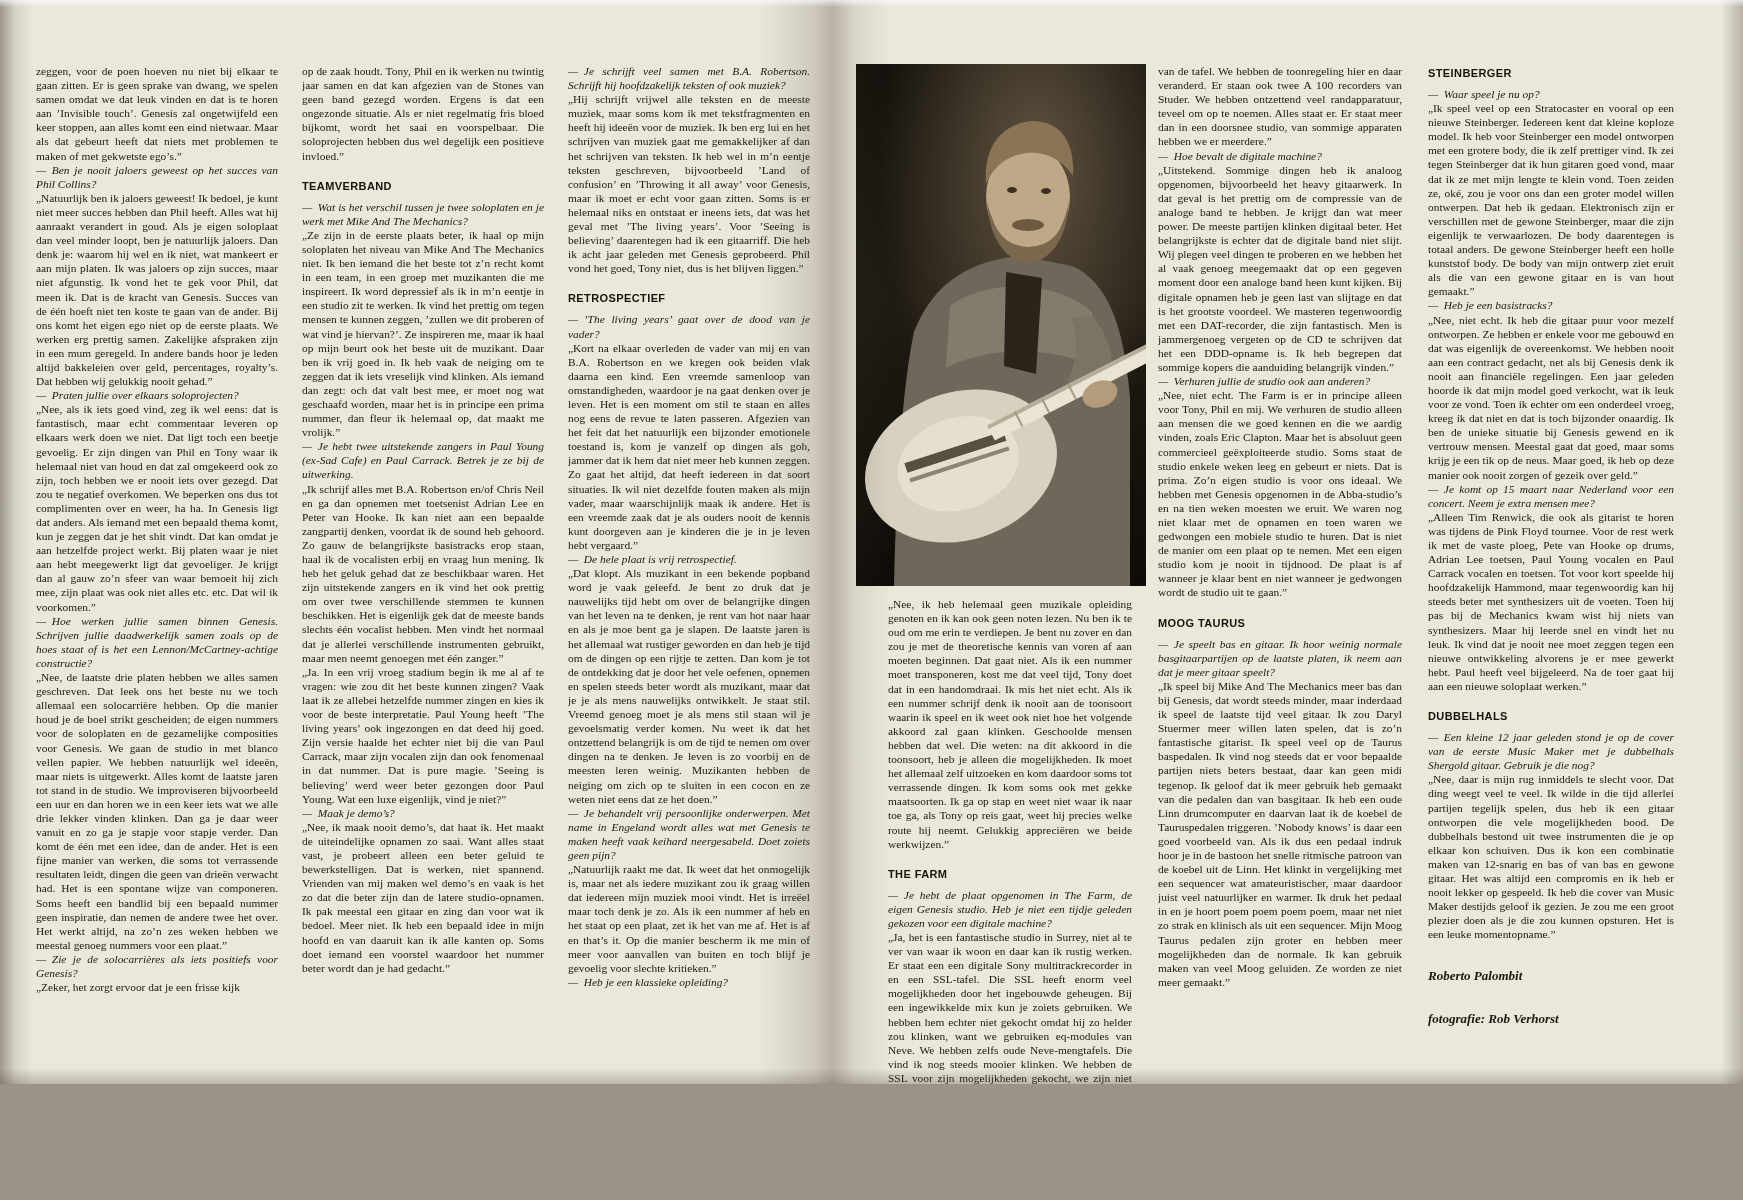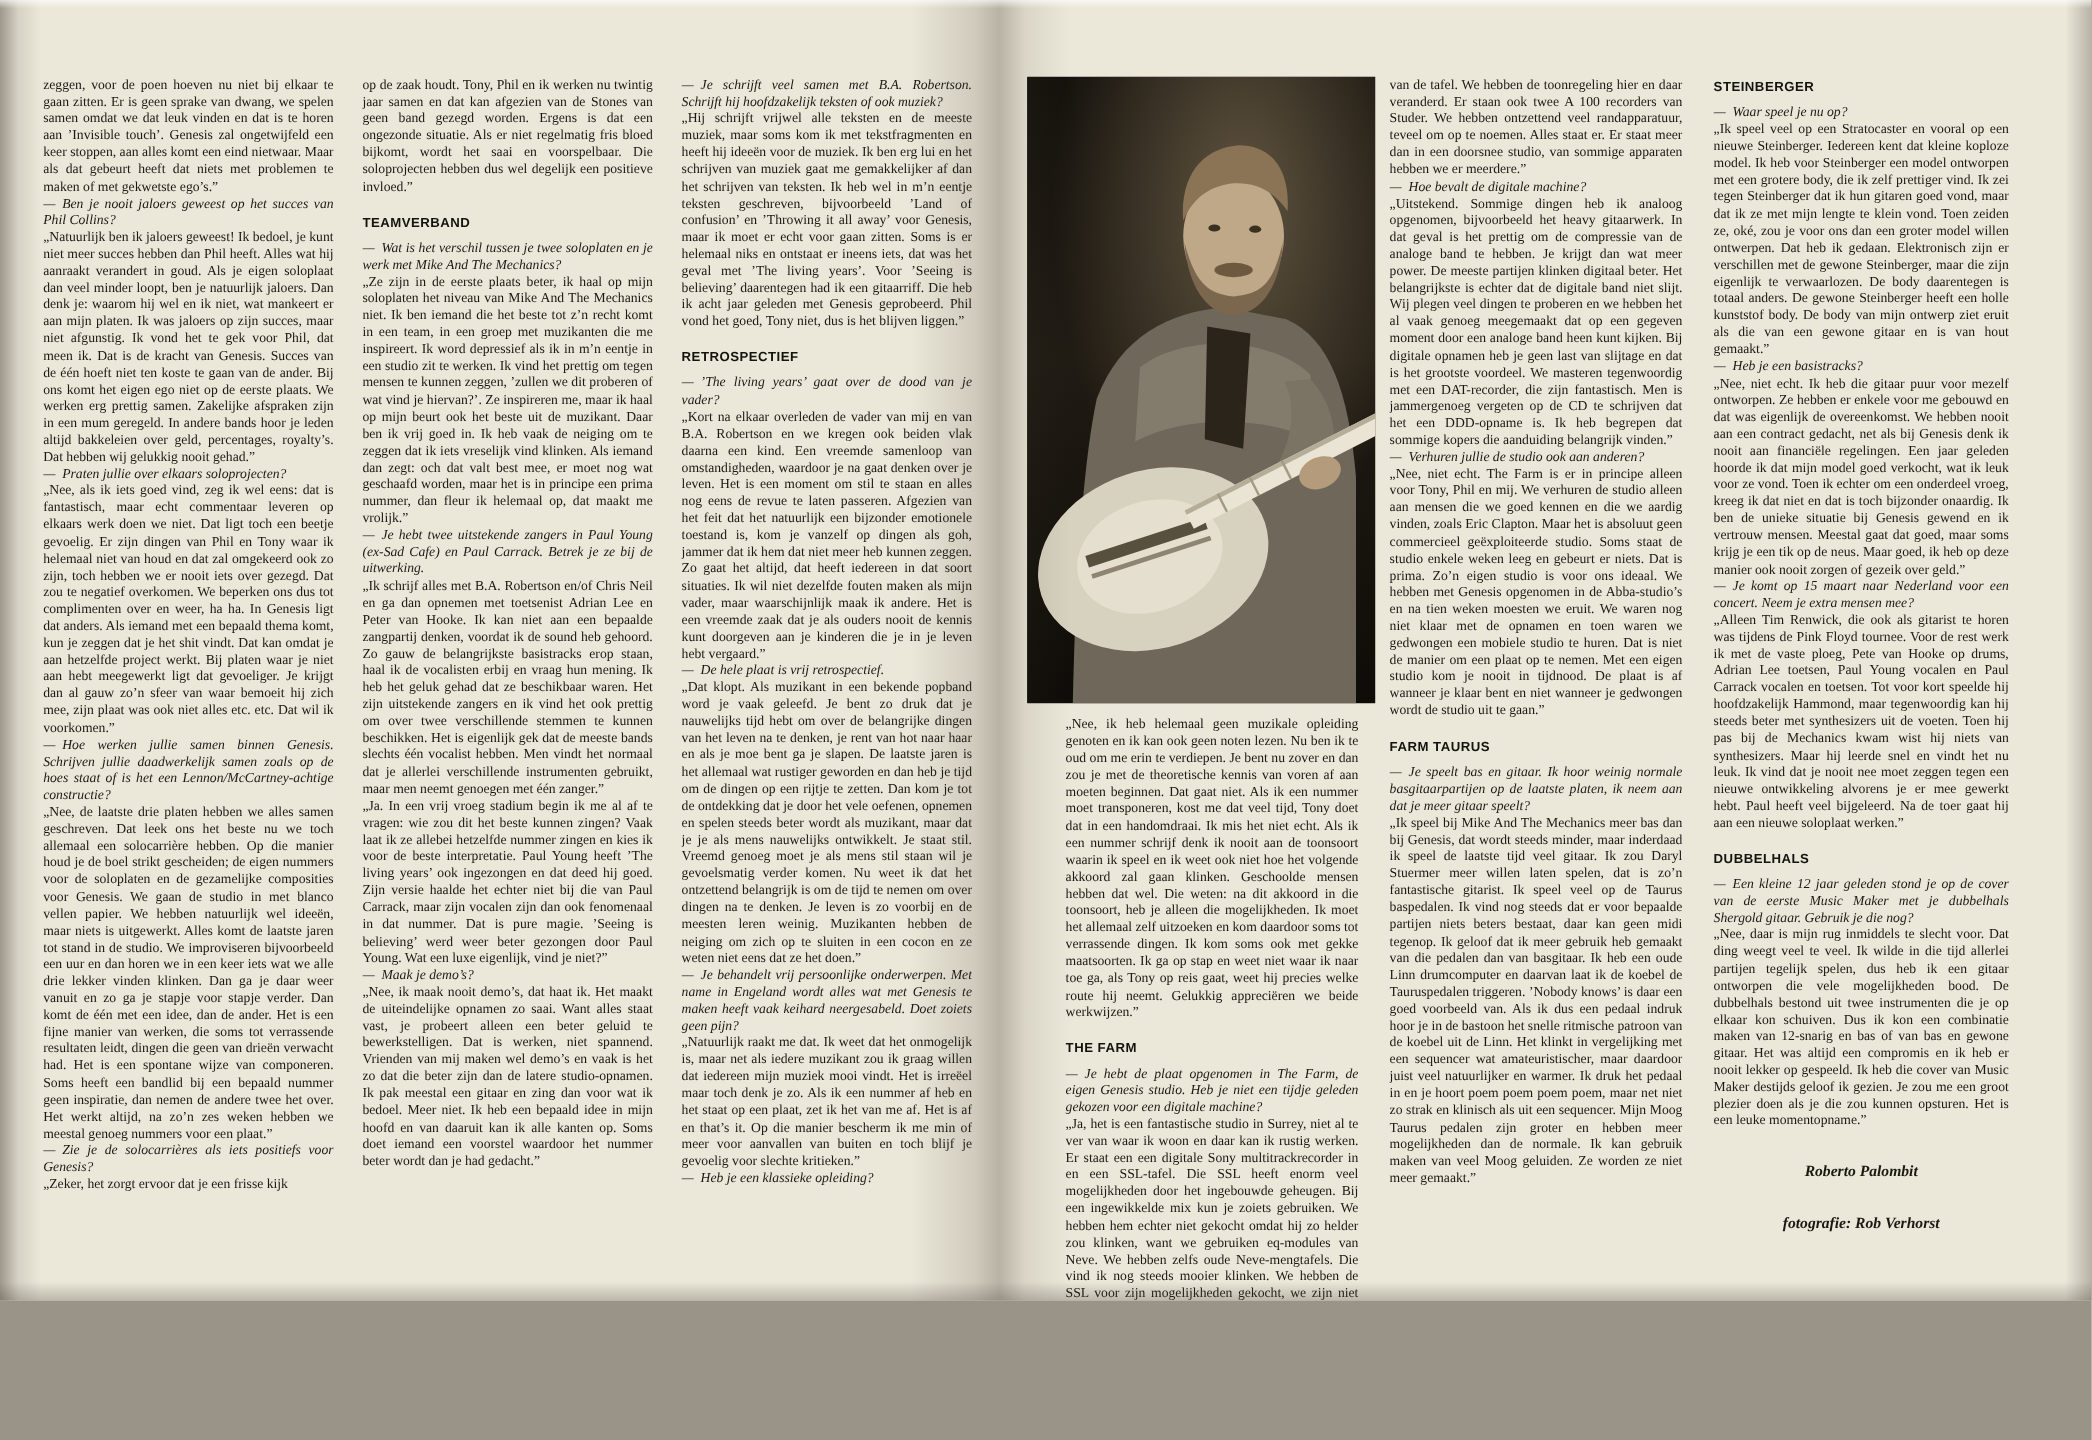--- a/index.html
+++ b/index.html
@@ -23,21 +23,21 @@
   }
   .col > :first-child { margin-top:0 !important; }
   p.body, p.question { margin:0; }
   p.question { font-style:italic; }
   h2.heading {
     font-family:"Liberation Sans", sans-serif; font-weight:700;
     font-size:11px; line-height:18px; letter-spacing:.4px;
     margin:14px 0 5px 0; color:#15130f;
   }
   p.credit {
-    text-align:center; font-weight:700; font-style:italic;
+    text-align:left; font-weight:700; font-style:italic;
     font-size:13px; margin:28px 0 0 0;
   }
 
   .col-a { left:888px;  top:597px; height:530px; width:244px; }
   .col-b { left:1158px; width:244px; }
   .col-c { left:1428px; width:246px; }
 
   .photo {
     position:absolute; left:856px; top:64px; width:290px; height:522px;
     background:#15120d; z-index:2;
@@ -145,21 +145,21 @@
       <h2 class="heading">THE FARM</h2>
       <p class="question">— Je hebt de plaat opgenomen in The Farm, de eigen Genesis studio. Heb je niet een tijdje geleden gekozen voor een digitale machine?</p>
       <p class="body">„Ja, het is een fantastische studio in Surrey, niet al te ver van waar ik woon en daar kan ik rustig werken. Er staat een een digitale Sony multitrackrecorder in en een SSL-tafel. Die SSL heeft enorm veel mogelijkheden door het ingebouwde geheugen. Bij een ingewikkelde mix kun je zoiets gebruiken. We hebben hem echter niet gekocht omdat hij zo helder zou klinken, want we gebruiken eq-modules van Neve. We hebben zelfs oude Neve-mengtafels. Die vind ik nog steeds mooier klinken. We hebben de SSL voor zijn mogelijkheden gekocht, we zijn niet weg van de toonregeling</p>
     </div>
   <div class="col col-b" lang="nl">
       <p class="body">van de tafel. We hebben de toonregeling hier en daar veranderd. Er staan ook twee A 100 recorders van Studer. We hebben ontzettend veel randapparatuur, teveel om op te noemen. Alles staat er. Er staat meer dan in een doorsnee studio, van sommige apparaten hebben we er meerdere.”</p>
       <p class="question">— Hoe bevalt de digitale machine?</p>
       <p class="body">„Uitstekend. Sommige dingen heb ik analoog opgenomen, bijvoorbeeld het heavy gitaarwerk. In dat geval is het prettig om de compressie van de analoge band te hebben. Je krijgt dan wat meer power. De meeste partijen klinken digitaal beter. Het belangrijkste is echter dat de digitale band niet slijt. Wij plegen veel dingen te proberen en we hebben het al vaak genoeg meegemaakt dat op een gegeven moment door een analoge band heen kunt kijken. Bij digitale opnamen heb je geen last van slijtage en dat is het grootste voordeel. We masteren tegenwoordig met een DAT-recorder, die zijn fantastisch. Men is jammergenoeg vergeten op de CD te schrijven dat het een DDD-opname is. Ik heb begrepen dat sommige kopers die aanduiding belangrijk vinden.”</p>
       <p class="question">— Verhuren jullie de studio ook aan anderen?</p>
       <p class="body">„Nee, niet echt. The Farm is er in principe alleen voor Tony, Phil en mij. We verhuren de studio alleen aan mensen die we goed kennen en die we aardig vinden, zoals Eric Clapton. Maar het is absoluut geen commercieel geëxploiteerde studio. Soms staat de studio enkele weken leeg en gebeurt er niets. Dat is prima. Zo’n eigen studio is voor ons ideaal. We hebben met Genesis opgenomen in de Abba-studio’s en na tien weken moesten we eruit. We waren nog niet klaar met de opnamen en toen waren we gedwongen een mobiele studio te huren. Dat is niet de manier om een plaat op te nemen. Met een eigen studio kom je nooit in tijdnood. De plaat is af wanneer je klaar bent en niet wanneer je gedwongen wordt de studio uit te gaan.”</p>
-      <h2 class="heading">FARM TAURUS</h2>
+      <h2 class="heading">MOOG TAURUS</h2>
       <p class="question">— Je speelt bas en gitaar. Ik hoor weinig normale basgitaarpartijen op de laatste platen, ik neem aan dat je meer gitaar speelt?</p>
       <p class="body">„Ik speel bij Mike And The Mechanics meer bas dan bij Genesis, dat wordt steeds minder, maar inderdaad ik speel de laatste tijd veel gitaar. Ik zou Daryl Stuermer meer willen laten spelen, dat is zo’n fantastische gitarist. Ik speel veel op de Taurus baspedalen. Ik vind nog steeds dat er voor bepaalde partijen niets beters bestaat, daar kan geen midi tegenop. Ik geloof dat ik meer gebruik heb gemaakt van die pedalen dan van basgitaar. Ik heb een oude Linn drumcomputer en daarvan laat ik de koebel de Tauruspedalen triggeren. ’Nobody knows’ is daar een goed voorbeeld van. Als ik dus een pedaal indruk hoor je in de bastoon het snelle ritmische patroon van de koebel uit de Linn. Het klinkt in vergelijking met een sequencer wat amateuristischer, maar daardoor juist veel natuurlijker en warmer. Ik druk het pedaal in en je hoort poem poem poem poem, maar net niet zo strak en klinisch als uit een sequencer. Mijn Moog Taurus pedalen zijn groter en hebben meer mogelijkheden dan de normale. Ik kan gebruik maken van veel Moog geluiden. Ze worden ze niet meer gemaakt.”</p>
     </div>
   <div class="col col-c" lang="nl">
       <h2 class="heading">STEINBERGER</h2>
       <p class="question">— Waar speel je nu op?</p>
       <p class="body">„Ik speel veel op een Stratocaster en vooral op een nieuwe Steinberger. Iedereen kent dat kleine koploze model. Ik heb voor Steinberger een model ontworpen met een grotere body, die ik zelf prettiger vind. Ik zei tegen Steinberger dat ik hun gitaren goed vond, maar dat ik ze met mijn lengte te klein vond. Toen zeiden ze, oké, zou je voor ons dan een groter model willen ontwerpen. Dat heb ik gedaan. Elektronisch zijn er verschillen met de gewone Steinberger, maar die zijn eigenlijk te verwaarlozen. De body daarentegen is totaal anders. De gewone Steinberger heeft een holle kunststof body. De body van mijn ontwerp ziet eruit als die van een gewone gitaar en is van hout gemaakt.”</p>
       <p class="question">— Heb je een basistracks?</p>
       <p class="body">„Nee, niet echt. Ik heb die gitaar puur voor mezelf ontworpen. Ze hebben er enkele voor me gebouwd en dat was eigenlijk de overeenkomst. We hebben nooit aan een contract gedacht, net als bij Genesis denk ik nooit aan financiële regelingen. Een jaar geleden hoorde ik dat mijn model goed verkocht, wat ik leuk voor ze vond. Toen ik echter om een onderdeel vroeg, kreeg ik dat niet en dat is toch bijzonder onaardig. Ik ben de unieke situatie bij Genesis gewend en ik vertrouw mensen. Meestal gaat dat goed, maar soms krijg je een tik op de neus. Maar goed, ik heb op deze manier ook nooit zorgen of gezeik over geld.”</p>
       <p class="question">— Je komt op 15 maart naar Nederland voor een concert. Neem je extra mensen mee?</p>

